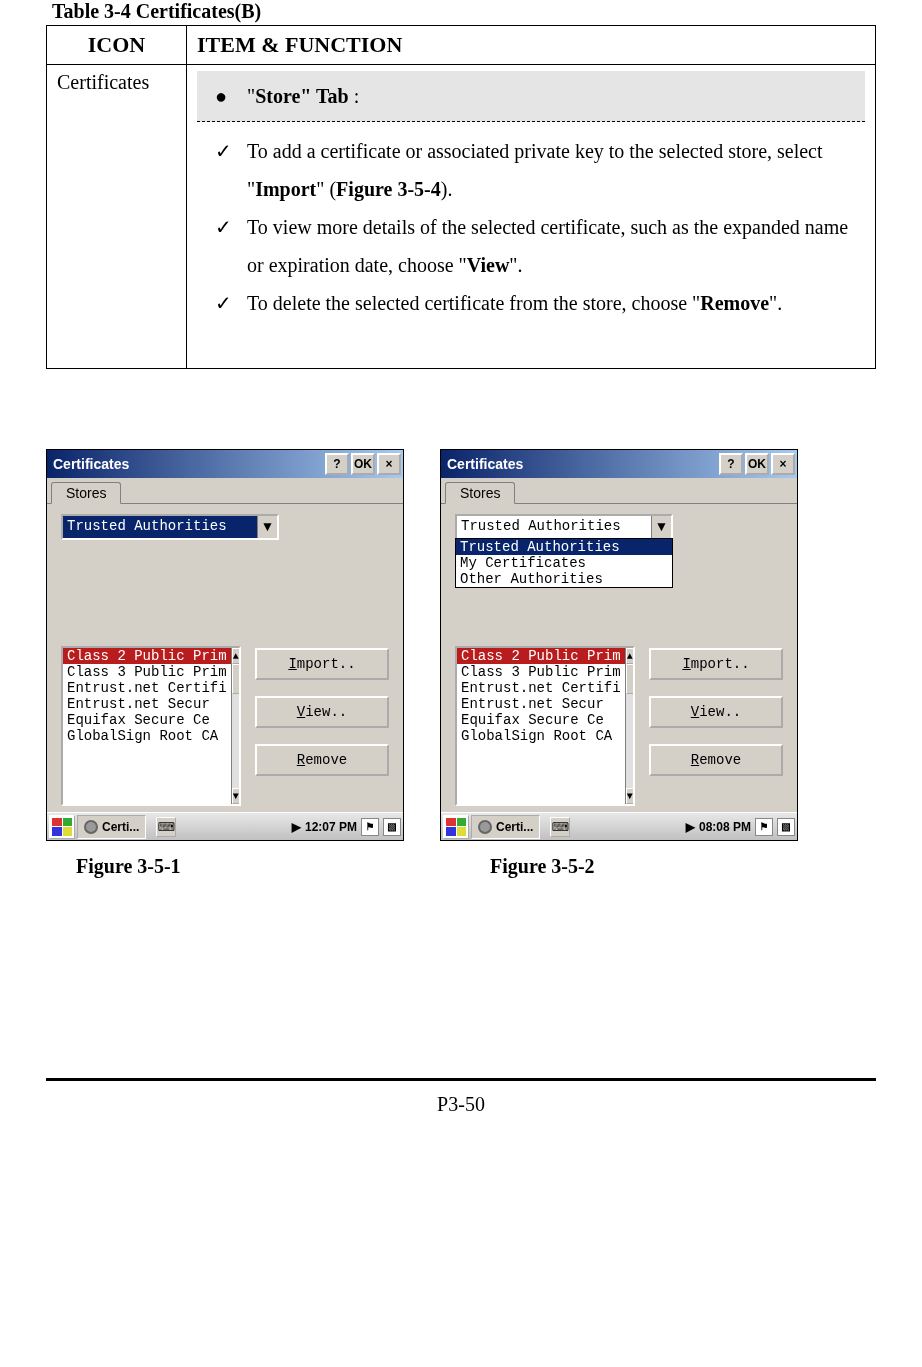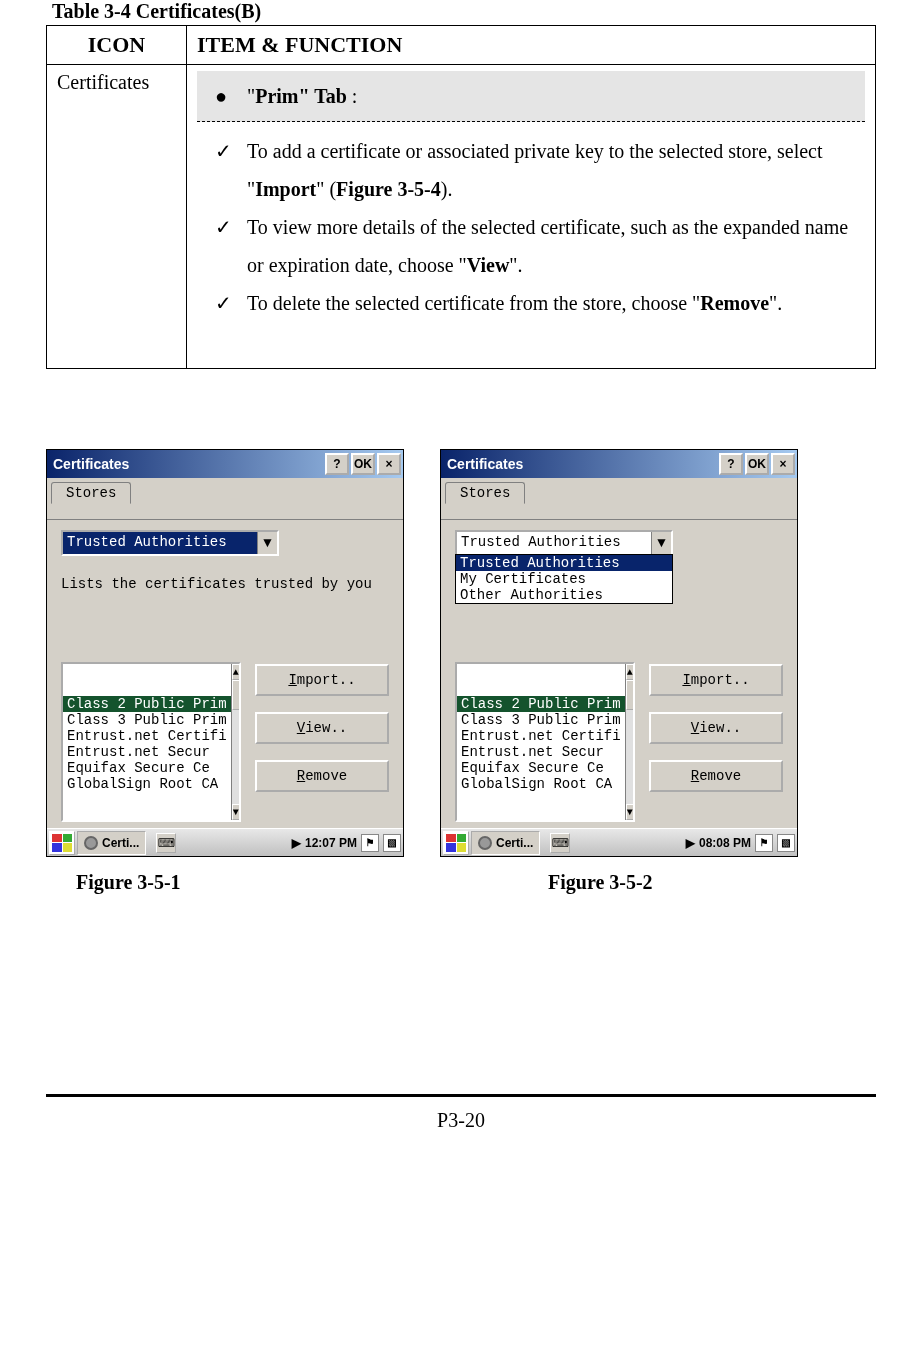--- a/index.html
+++ b/index.html
@@ -70,22 +70,21 @@
       border: 2px outset #fff;
       color: #000;
       margin-left: 2px;
       display: flex; align-items: center; justify-content: center;
       font-weight: bold; font-size: 12px;
     }
     .tabs-row {
       display: flex;
       background: #d4d0c8;
       border-bottom: 1px solid #808080;
-      padding: 4px 4px 16px 4px;
-      font-family: Liberation Mono, monospace;
+      padding: 4px 4px 0 4px;
     }
     .tab {
       background: #d4d0c8;
       border: 1px solid #808080;
       border-bottom: 1px solid #d4d0c8;
       border-top-left-radius: 3px; border-top-right-radius: 3px;
       padding: 2px 14px;
       margin-bottom: -1px;
       font-size: 14px;
     }
@@ -136,21 +135,21 @@
     .cert-list {
       width: 180px;
       background: #fff;
       border: 2px inset #fff;
       font-size: 14px;
       overflow: hidden;
       display: flex;
     }
     .cert-items { flex:1; }
     .cert-item { padding: 0 4px; white-space: nowrap; }
-    .cert-item.sel { background:#14532d; color:#fff;margin-top:32px; }
+    .cert-item.sel { background:#b91c1c; color:#fff; }
     .cert-scroll {
       width: 18px; background:#d4d0c8;
       display:flex; flex-direction:column;
       border-left:1px solid #808080;
     }
     .scroll-btn { height:16px; background:#d4d0c8; border:1px outset #fff; display:flex;align-items:center;justify-content:center;font-size:10px;}
     .scroll-track { flex:1; background:#e0e0e0; }
     .scroll-thumb { height:30px; background:#d4d0c8; border:1px outset #fff; }
     .btn-col { flex:1; display:flex; flex-direction:column; gap:16px; justify-content:flex-start; padding-top:2px;}
     .ce-btn {
@@ -183,21 +182,21 @@
     }
     .gear-icon {
       width:14px;height:14px;border-radius:50%;border:2px solid #666;background:#999;
     }
     .task-sep { width:6px; }
     .sip-icon { width:20px;height:20px; background:#d4d0c8;border:1px outset #fff;display:flex;align-items:center;justify-content:center;font-size:12px;}
     .tray { flex:1; display:flex; align-items:center; justify-content:flex-end; gap:4px; font-size:12px; font-weight:bold;}
     .tray-arrow{font-size:12px;}
     .tray-ico { width:18px;height:18px; border:1px solid #888; background:#fff; display:flex;align-items:center;justify-content:center;font-size:10px;}
     .caption { font-weight:bold; margin-top:6px; font-size:20px; padding-left:30px;}
-    .capt-row { display:flex; gap:56px;justify-content:space-between; }
+    .capt-row { display:flex; gap:56px; }
     .capt-row div { width:358px; }
     .footer-line { border-top: 3px solid #000; margin-top: 200px; }
     .page-num { text-align:center; padding:12px 0; font-size:20px; }
   </style>
 </head>
 <body>
 
 <div class="table-title">Table 3-4 Certificates(B)</div>
 
 <table class="doc-table">
@@ -206,21 +205,21 @@
     <th style="text-align:center;margin-top:28px;">ICON</th>
     <th>ITEM &amp; FUNCTION</th>
   </tr>
   <tr>
     <td class="icon-cell">Certificates</td>
     <td class="func-cell">
       <div class="store-tab-row">
         <div class="li-row">
           <div class="li-bullet">●</div>
           <div class="li-text">
-            <span>"</span><span class="bold">Prim</span><span class="bold">" Tab</span><span> :</span>
+            <span>"</span><span class="bold">Store</span><span class="bold">" Tab</span><span> :</span>
           </div>
         </div>
       </div>
       <div class="body-list">
         <div class="li-row">
           <div class="li-bullet">✓</div>
           <div class="li-text"><span>To add a certificate or associated private key to the selected store, select "</span><span class="bold">Import</span><span>" (</span><span class="bold">Figure 3-5-4</span><span>).</span></div>
         </div>
         <div class="li-row">
           <div class="li-bullet">✓</div>
@@ -246,21 +245,20 @@
       <div class="titlebar-btn">×</div>
     </div>
     <div class="tabs-row">
       <div class="tab">Stores</div>
     </div>
     <div class="ce-body">
       <div class="combo">
         <div class="combo-sel">Trusted Authorities</div>
         <div class="combo-arrow">▼</div>
       </div>
-      <div class="desc-text">Lists the certificates trusted by you</div>
       <div class="lower-row">
         <div class="cert-list">
           <div class="cert-items">
             <div class="cert-item sel">Class 2 Public Prim</div>
             <div class="cert-item">Class 3 Public Prim</div>
             <div class="cert-item">Entrust.net Certifi</div>
             <div class="cert-item">Entrust.net Secur</div>
             <div class="cert-item">Equifax Secure Ce</div>
             <div class="cert-item">GlobalSign Root CA</div>
           </div>
@@ -386,13 +384,13 @@
     </div>
   </div>
 </div>
 
 <div class="capt-row">
   <div class="caption">Figure 3-5-1</div>
   <div class="caption">Figure 3-5-2</div>
 </div>
 
 <div class="footer-line"></div>
-<div class="page-num">P3-20</div>
+<div class="page-num">P3-50</div>
 
 </body></html>

